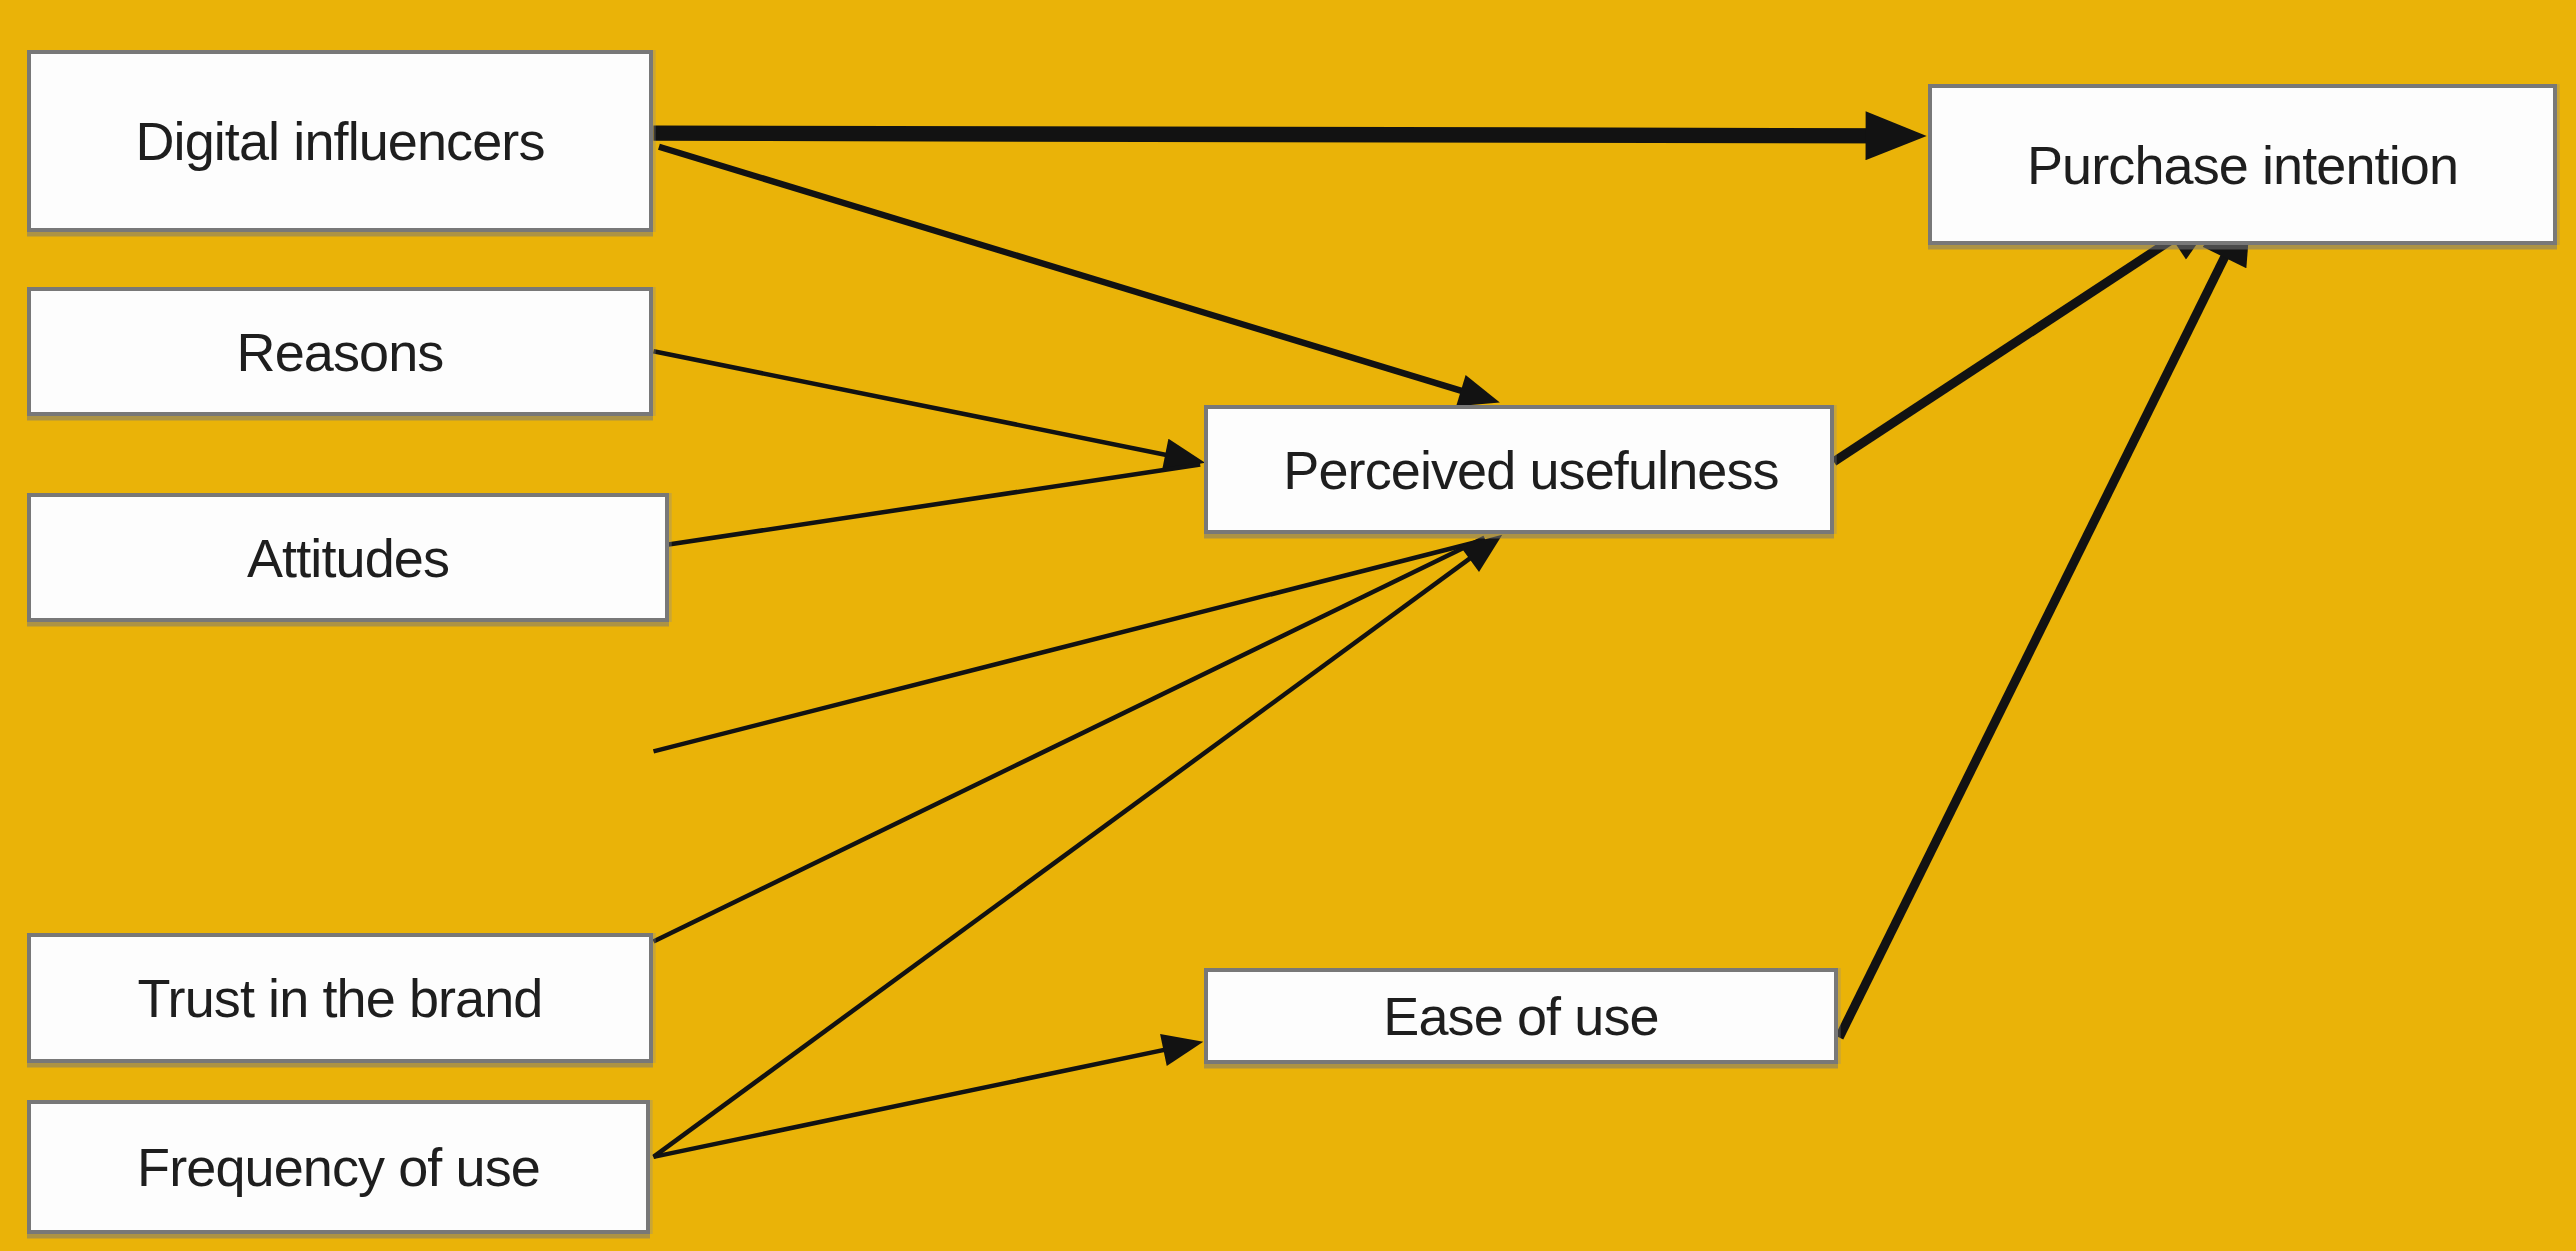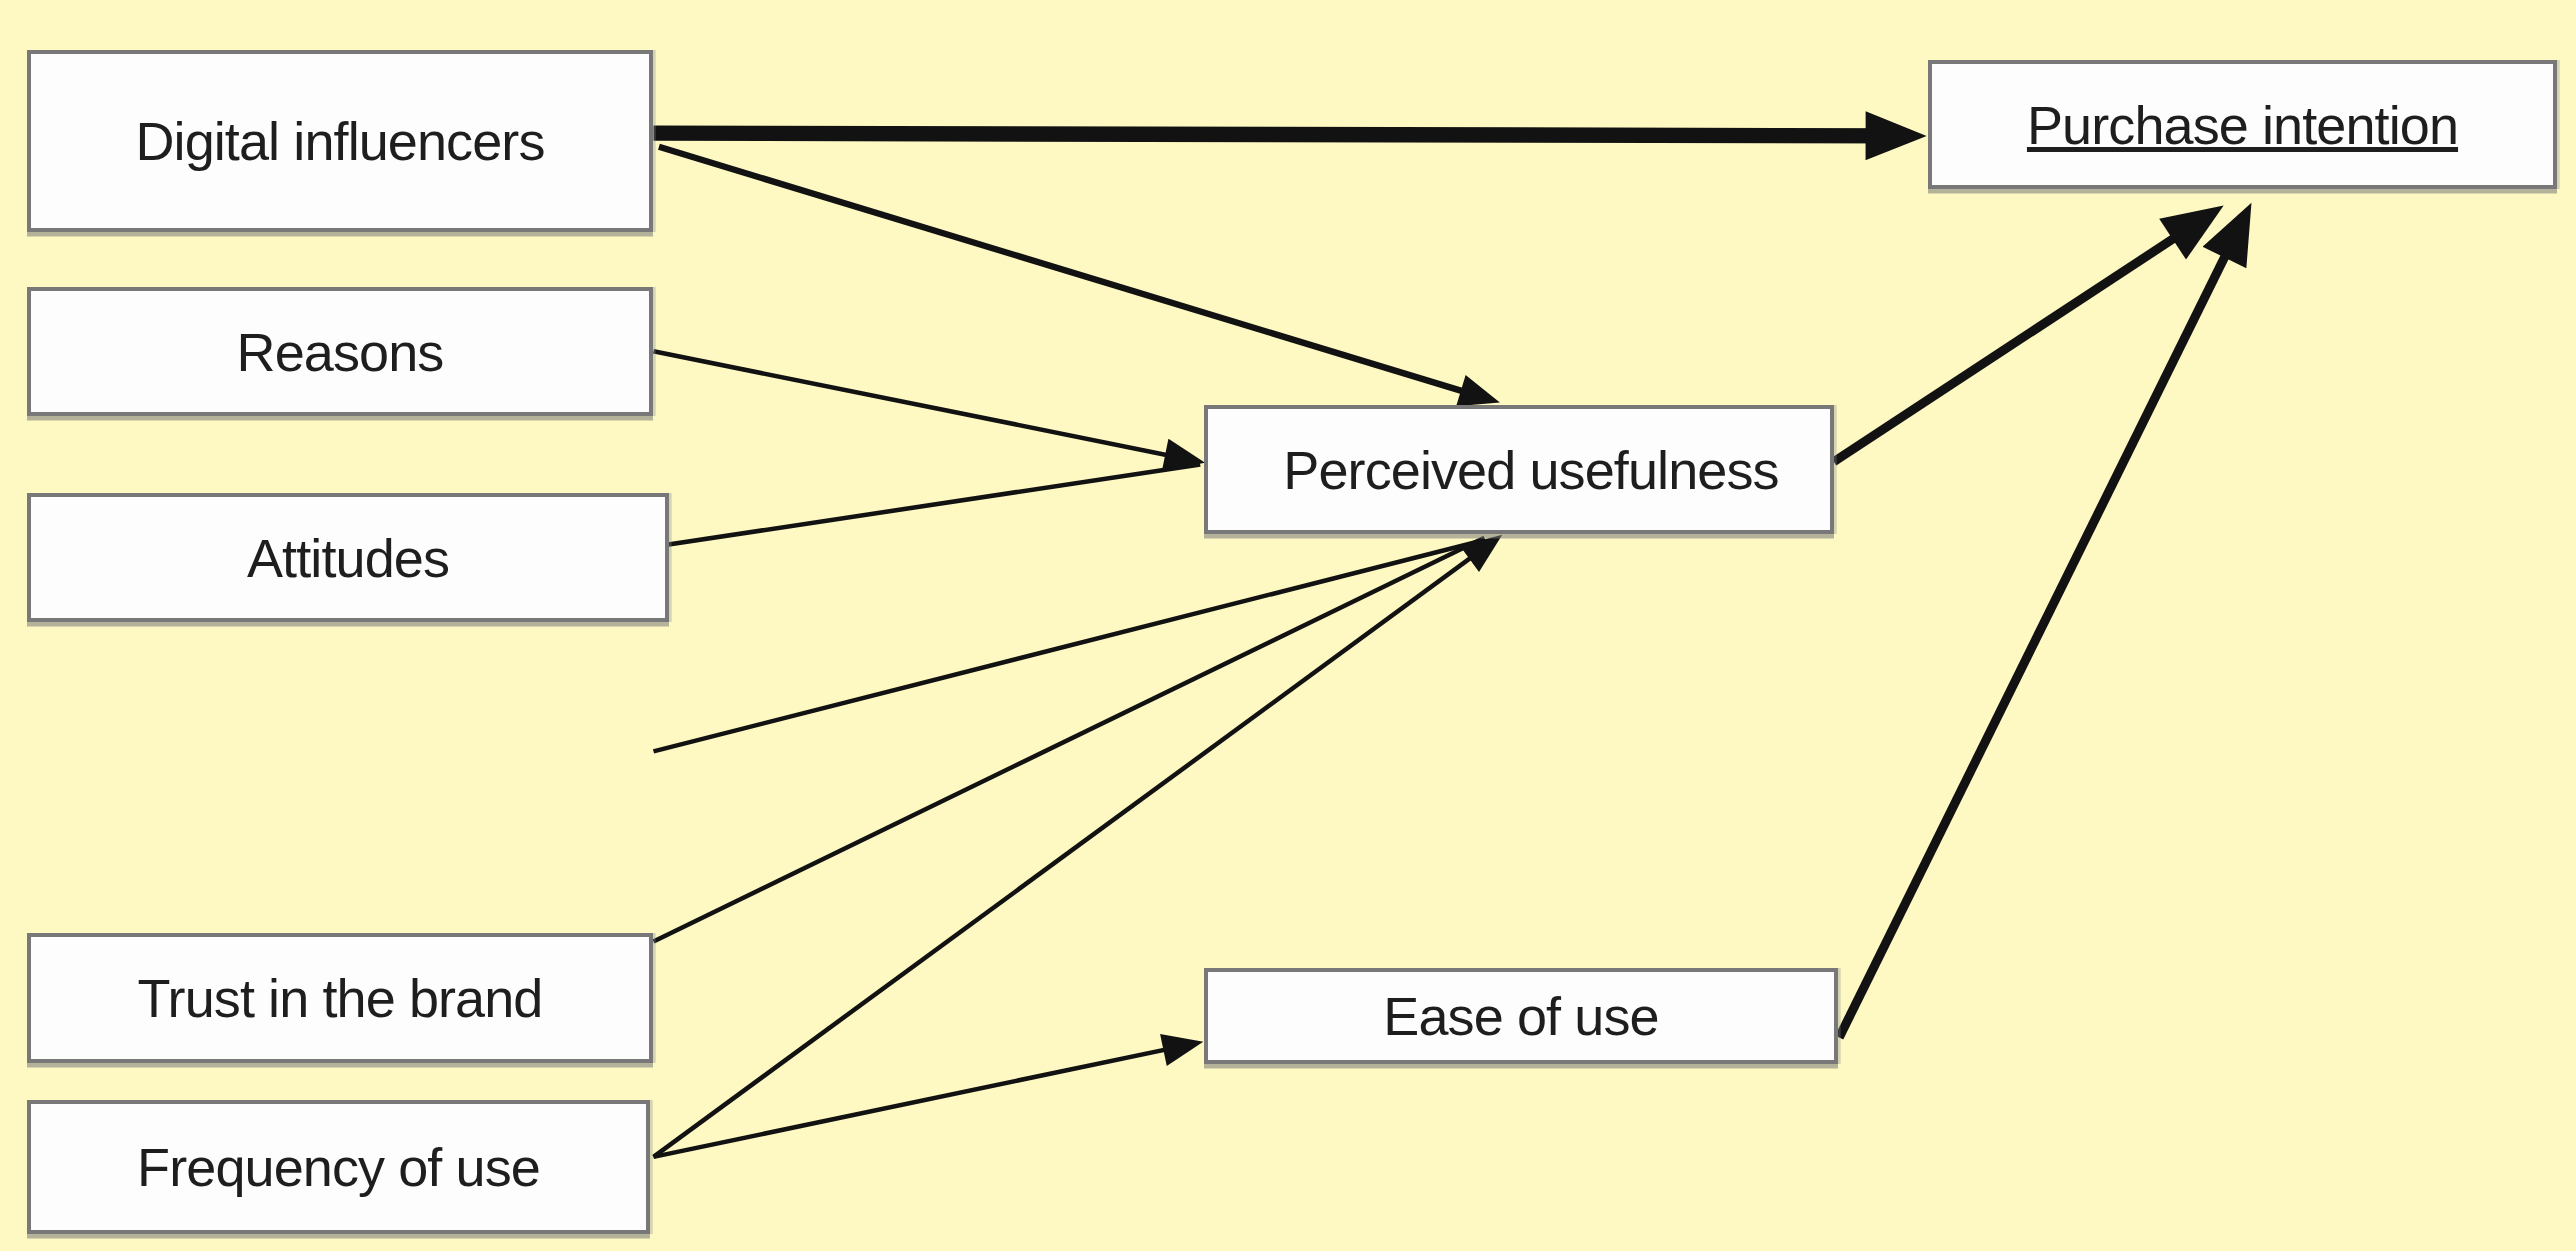--- a/index.html
+++ b/index.html
@@ -4,21 +4,21 @@
 <style>
   html, body {
     margin: 0;
     padding: 0;
     background: #ffffff;
   }
   #canvas {
     position: relative;
     width: 2576px;
     height: 1252px;
-    background: #fef9c3;
+    background: #eab308;
     font-family: "Liberation Sans", "DejaVu Sans", sans-serif;
     overflow: hidden;
   }
   #edge-layer {
     position: absolute;
     left: 0;
     top: 0;
     width: 2576px;
     height: 1252px;
     display: block;
@@ -40,21 +40,21 @@
   }
   
   #n-digital-influencers { left: 27px;   top: 50px;   width: 626px; height: 182px; }
   #n-reasons             { left: 27px;   top: 287px;  width: 626px; height: 129px; }
   #n-attitudes           { left: 27px;   top: 493px;  width: 642px; height: 129px; }
   #n-word-of-mouth       { left: 27px;   top: 697px;  width: 626px; height: 129px; }
   #n-trust-in-the-brand  { left: 27px;   top: 897px;  width: 626px; height: 130px; margin-top: 36px; }
   #n-frequency-of-use    { left: 27px;   top: 1100px; width: 623px; height: 134px; text-align: right; }
   #n-perceived-usefulness{ left: 1204px; top: 405px;  width: 630px; height: 129px; padding-left: 24px; }
   #n-ease-of-use         { left: 1204px; top: 968px; width: 634px; height: 96px; }
-  #n-purchase-intention  { left: 1928px; top: 60px;   width: 629px; height: 129px; text-decoration: underline; }
+  #n-purchase-intention  { left: 1928px; top: 84px;   width: 629px; height: 161px; }
 </style>
 </head>
 <body>
 
 <div id="canvas">
 
   <svg id="edge-layer" viewBox="0 0 2846 1383" xmlns="http://www.w3.org/2000/svg">
     <defs>
       <marker id="head-std" viewBox="0 0 10 8" refX="6.5" refY="4" markerWidth="46" markerHeight="36" markerUnits="userSpaceOnUse" orient="auto">
         <path d="M0,0 L10,4 L0,8 Z" fill="#121212"></path>

